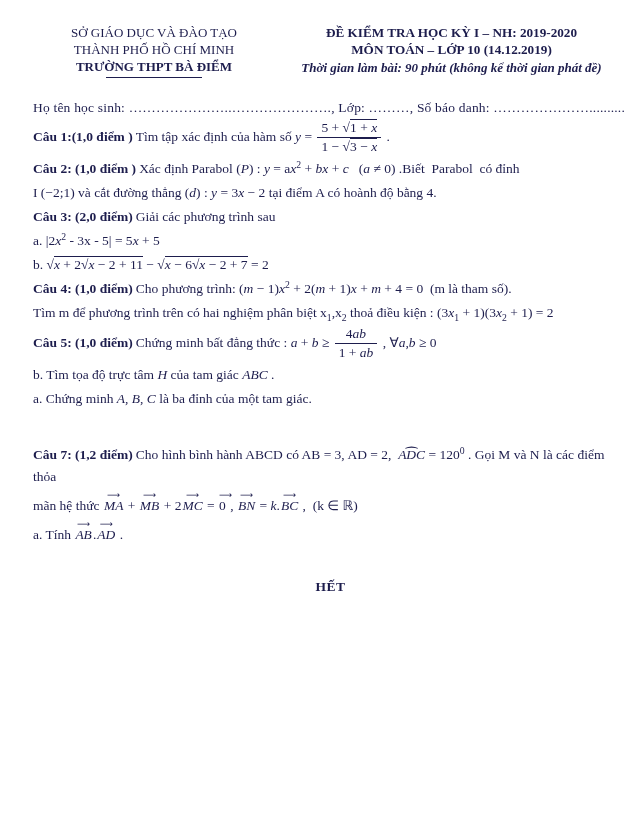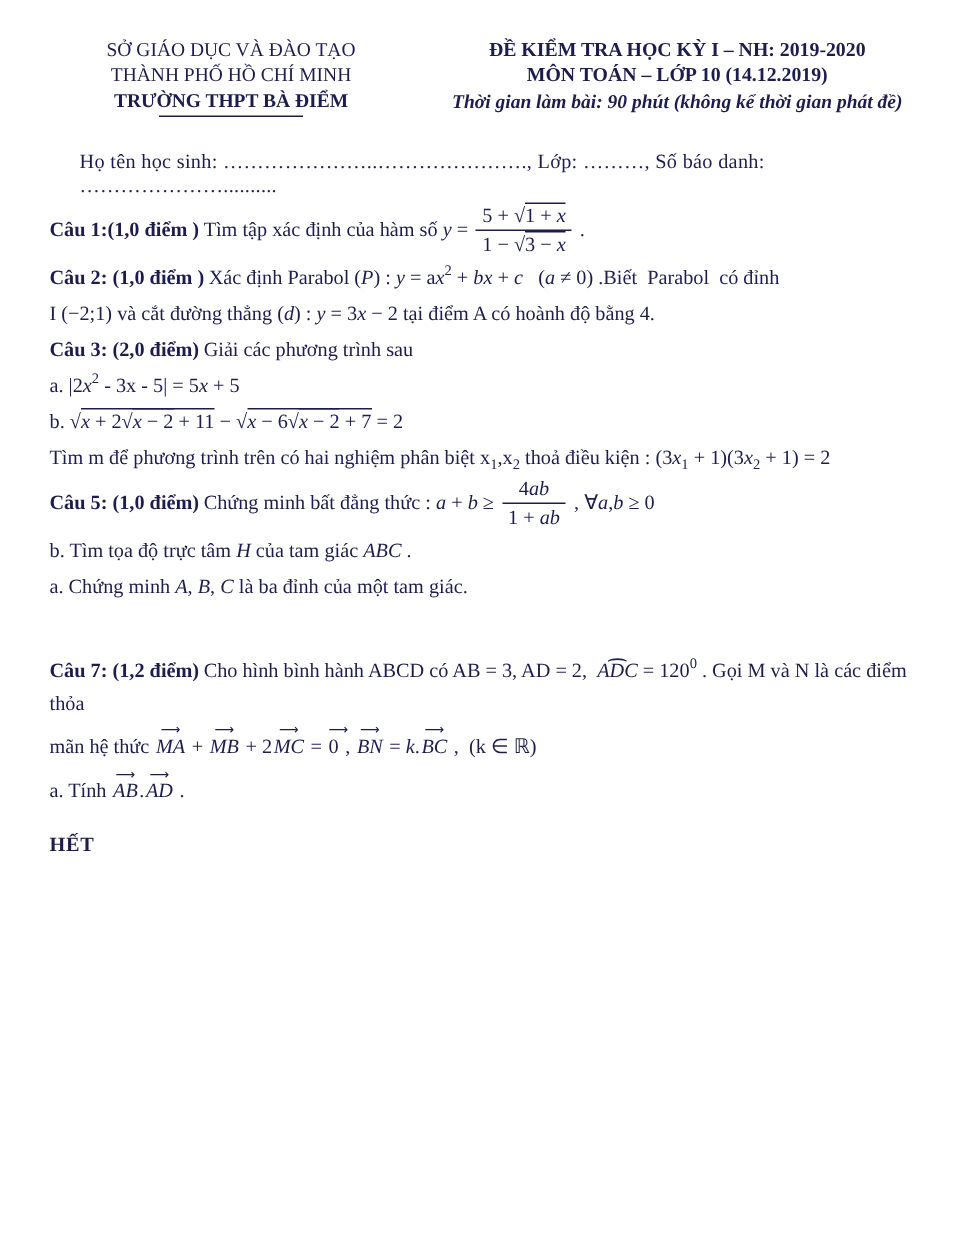--- a/index.html
+++ b/index.html
@@ -15,21 +15,21 @@
 
   
   .exam-header { display:flex; line-height:1.32; }
   .hleft { width:242px; text-align:center; font-size:13px; }
   .hleft .school-name { font-weight:bold; }
   .school-underline { display:block; width:96px; border-bottom:1.7px solid currentColor; margin:2px auto 0; height:0; }
   .hright { flex:1; text-align:center; font-weight:bold; font-size:13.2px; }
   .hright .duration { font-style:italic; font-size:13px; }
 
   
-  .student-line { margin-top:22px; margin-bottom:4px; letter-spacing:0.2px;margin-left:20px; }
+  .student-line { margin-top:22px; margin-bottom:4px; letter-spacing:0.2px; }
 
   
   p.qline { margin:2.5px 0; line-height:1.6; }
   p.qline.has-vec { padding-top:5px; }
   .qlabel { font-weight:bold; }
   .qlabel:not(:empty) { margin-right:3px; }
 
   
   sup { font-size:0.72em; vertical-align:super; line-height:0; }
   sub { font-size:0.72em; vertical-align:sub; line-height:0; }
@@ -39,21 +39,21 @@
   .sqrt { white-space:nowrap; }
   .rad  { border-top:1.2px solid currentColor; }
   .vec  { display:inline-block; position:relative; margin:0 1px; }
   .vec::before { content:"⟶"; position:absolute; top:-0.78em; left:0; right:0;
                  font-size:0.68em; font-style:normal; text-align:center; }
   .arc  { display:inline-block; position:relative;margin-top:32px; }
   .arc::before { content:"⌢"; position:absolute; top:-0.62em; left:0; right:0;
                  font-style:normal; text-align:center; transform:scaleX(1.7); }
 
   
-  .end-marker { font-weight:bold; margin-top:18px; letter-spacing:0.5px; }
+  .end-marker { text-align:center; font-weight:bold; margin-top:34px; letter-spacing:0.5px; }
 </style>
 </head>
 <body style="color: rgb(29, 29, 77); background: rgb(255, 255, 255);">
 
 <div class="page">
 
   <div class="exam-header">
     <div class="hleft">
       <div>SỞ GIÁO DỤC VÀ ĐÀO TẠO</div>
       <div>THÀNH PHỐ HỒ CHÍ MINH</div>
@@ -87,20 +87,21 @@
       <p class="qline"><b class="qlabel"></b><span class="qtext">I (−2;1) và cắt đường thẳng (<i>d</i>) : <i>y</i> = 3<i>x</i> − 2  tại điểm A có hoành độ bằng 4.</span></p>
     </div>
 
     <div>
       <p class="qline"><b class="qlabel">Câu 3: (2,0 điểm)</b><span class="qtext">Giải các phương trình sau</span></p>
       <p class="qline"><b class="qlabel"></b><span class="qtext">a. |2<i>x</i><sup>2</sup> - 3x - 5| = 5<i>x</i> + 5</span></p>
       <p class="qline"><b class="qlabel"></b><span class="qtext">b. <span class="sqrt">√<span class="rad"><i>x</i> + 2<span class="sqrt">√<span class="rad"><i>x</i> − 2</span></span> + 11</span></span> − <span class="sqrt">√<span class="rad"><i>x</i> − 6<span class="sqrt">√<span class="rad"><i>x</i> − 2</span></span> + 7</span></span> = 2</span></p>
     </div>
 
     <div>
+      <p class="qline"><b class="qlabel">Câu 4: (1,0 điểm)</b><span class="qtext">Cho phương trình: (<i>m</i> − 1)<i>x</i><sup>2</sup> + 2(<i>m</i> + 1)<i>x</i> + <i>m</i> + 4 = 0&nbsp; (m là tham số).</span></p>
       <p class="qline"><b class="qlabel"></b><span class="qtext">Tìm m để phương trình  trên có hai nghiệm phân biệt x<sub>1</sub>,x<sub>2</sub>  thoả điều kiện : (3<i>x</i><sub>1</sub> + 1)(3<i>x</i><sub>2</sub> + 1) = 2</span></p>
     </div>
 
     <div>
       <p class="qline"><b class="qlabel">Câu 5: (1,0 điểm)</b><span class="qtext">Chứng minh bất đẳng thức : <i>a</i> + <i>b</i> ≥ <span class="frac"><span class="fnum">4<i>ab</i></span><span class="fden">1 + <i>ab</i></span></span> , ∀<i>a</i>,<i>b</i> ≥ 0</span></p>
     </div>
 
     <div>
       <p class="qline"><b class="qlabel"></b><span class="qtext">b. Tìm tọa độ trực tâm  <i>H</i> của tam giác  <i>ABC</i> .</span></p>
       <p class="qline"><b class="qlabel"></b><span class="qtext">a. Chứng minh <i>A</i>, <i>B</i>, <i>C</i> là ba đỉnh của một tam giác.</span></p>

